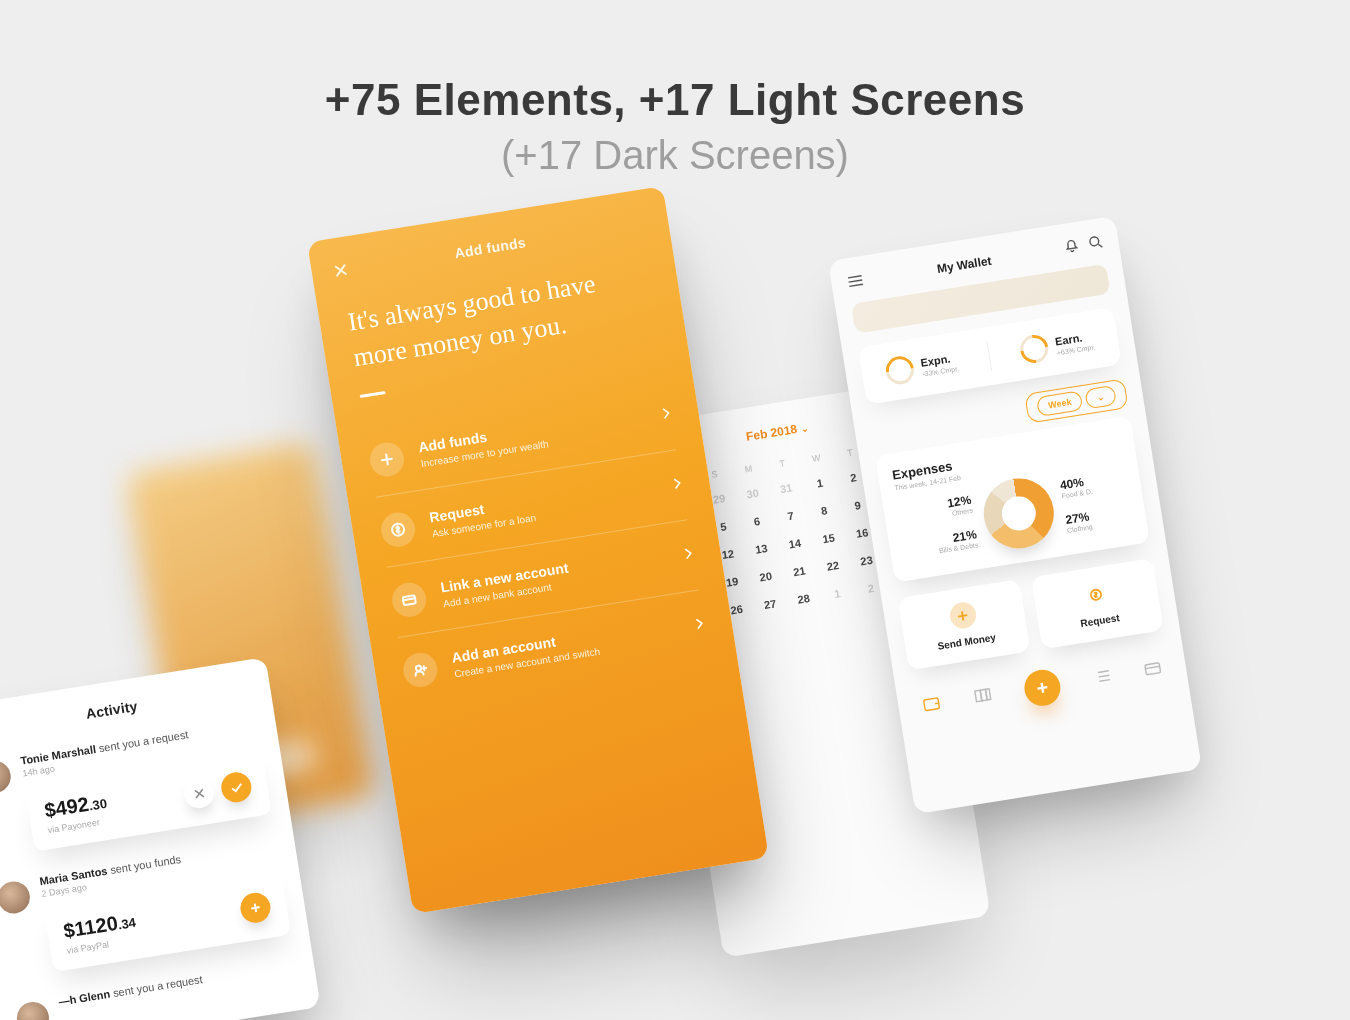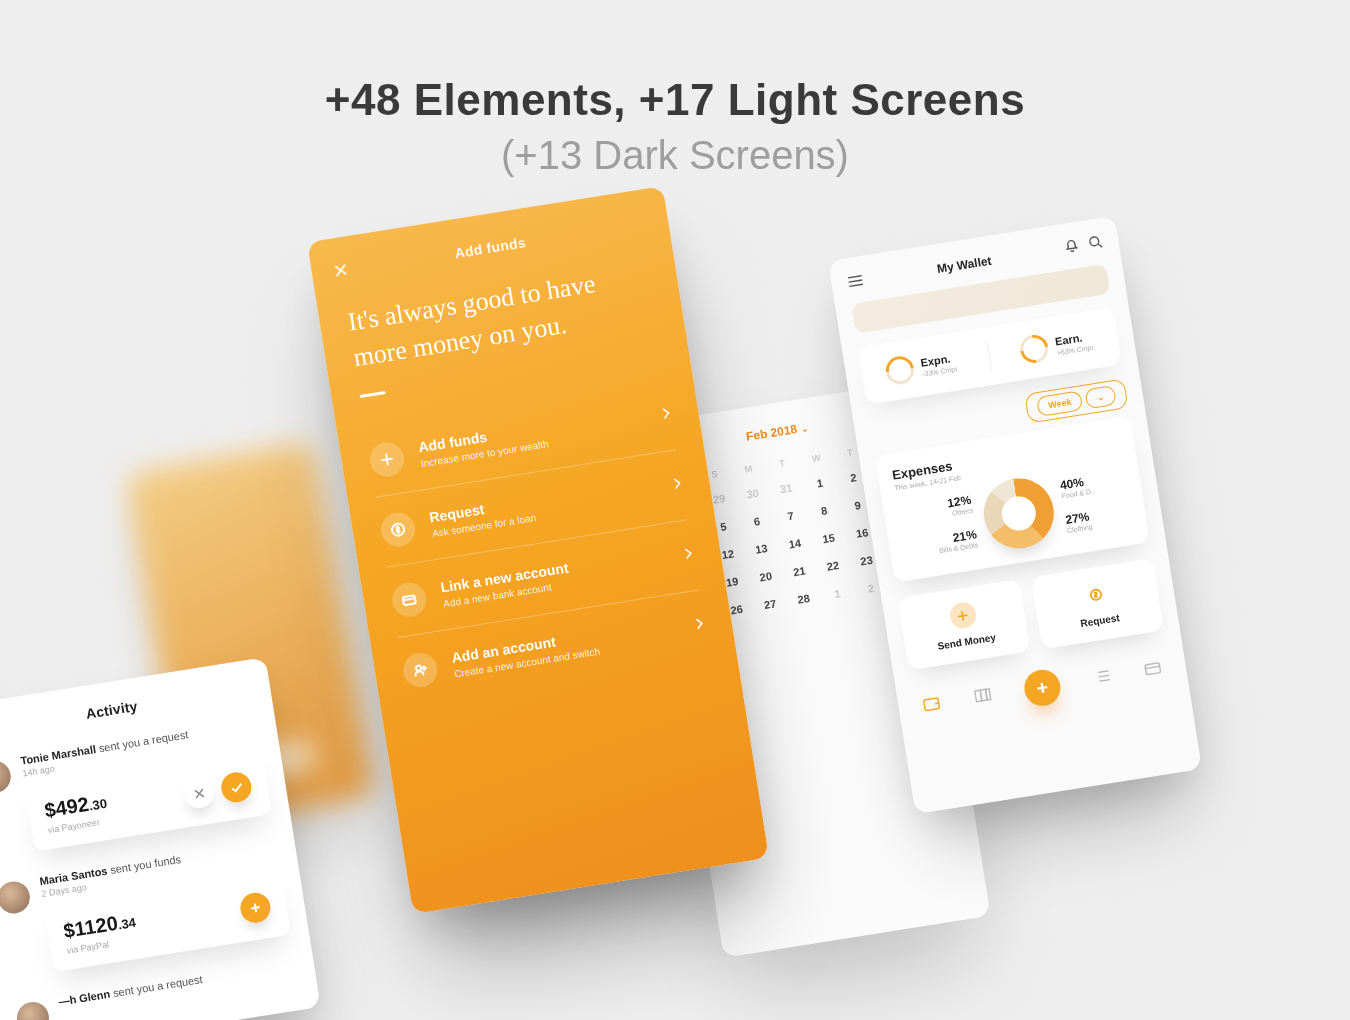--- a/index.html
+++ b/index.html
@@ -163,22 +163,22 @@
     box-shadow:0 12px 18px -6px rgba(240,138,27,.5);display:flex;align-items:center;justify-content:center;}
   .wallet .tabbar .fab svg{stroke:#fff;width:14px;height:14px;stroke-width:2.4;}
 
 </style>
 </head>
 <body>
 
 <div class="stage">
 
   <div class="heading">
-    <h1>+48 Elements, +17 Light Screens</h1>
-    <h2>(+13 Dark Screens)</h2>
+    <h1>+75 Elements, +17 Light Screens</h1>
+    <h2>(+17 Dark Screens)</h2>
   </div>
 
   <div class="ghost"></div>
 
   <div class="phone calendar">
     <div class="month">
       <span>Feb 2018</span><span class="caret">⌄</span>
     </div>
     <div class="dow">
       <span>S</span>

